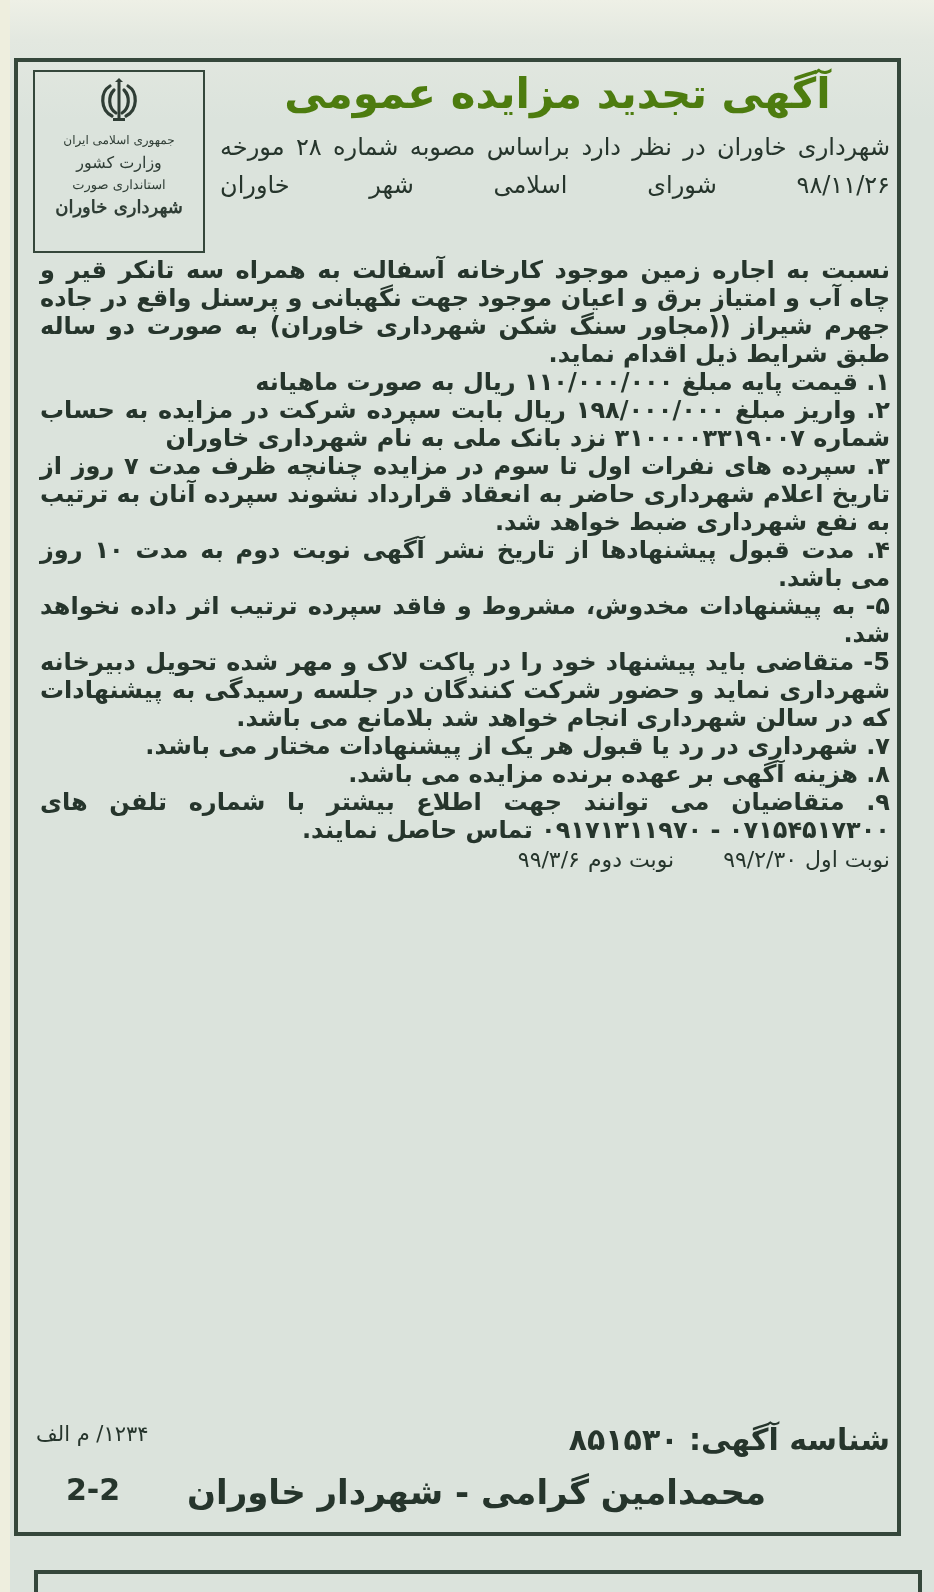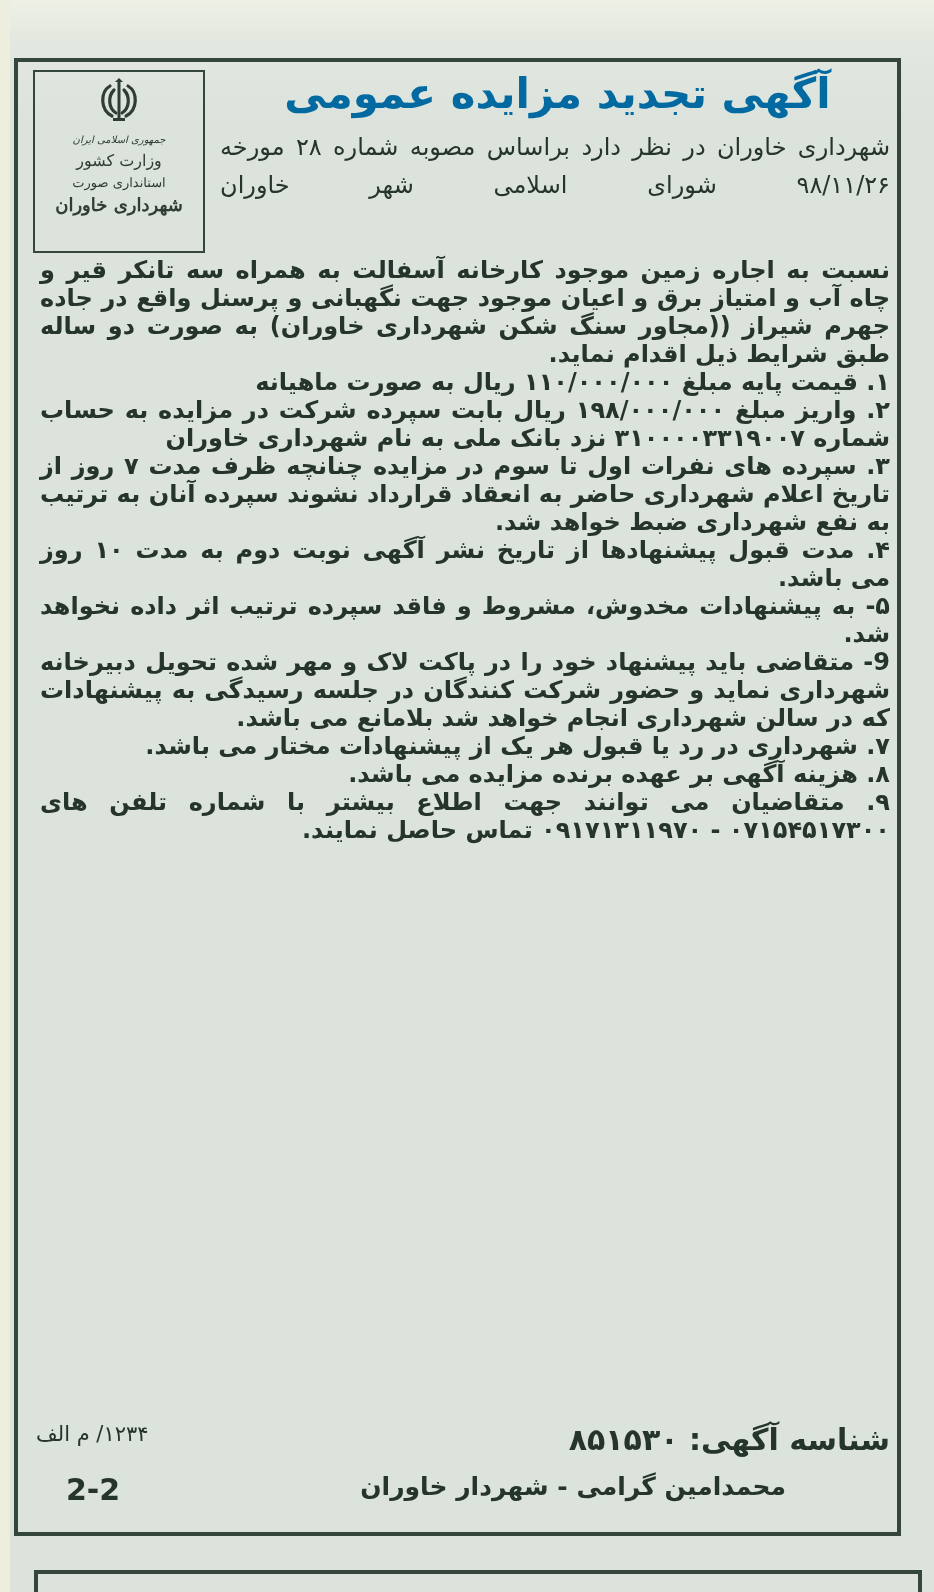--- a/index.html
+++ b/index.html
@@ -50,35 +50,35 @@
   .emblem {
     margin: 6px auto 0 auto;
     width: 46px;
     height: 46px;
   }
   .logo-line {
     font-family: "DejaVu Serif", serif;
     color: #2f3d35;
     line-height: 1.15;
   }
-  .logo-line.l1 { font-size: 10px; margin-top: 6px; font-style: italic; }
+  .logo-line.l1 { font-size: 12px; margin-top: 6px; }
   .logo-line.l2 { font-size: 16px; margin-top: 6px; }
   .logo-line.l3 { font-size: 13px; margin-top: 6px; }
   .logo-line.l4 { font-size: 18px; font-weight: bold; margin-top: 4px; }
 
   .title {
     position: absolute;
     left: 230px;
     top: 66px;
     width: 655px;
     text-align: center;
     direction: rtl;
     font-size: 42px;
     font-weight: bold;
-    color: #0369a1;
+    color: #4d7c0f;
     letter-spacing: -1px;
     line-height: 56px;
   }
   .intro-top {
     position: absolute;
     right: 44px;
     top: 128px;
     width: 670px;
     direction: rtl;
     text-align: justify;
@@ -121,23 +121,23 @@
   }
   .footer .id-line {
     position: absolute;
     right: 0;
     top: 0;
     font-size: 30px;
     font-weight: bold;
   }
   .footer .signer {
     position: absolute;
-    right: 104px;
+    right: 124px;
     top: 50px;
-    font-size: 25px;
+    font-size: 34px;
     font-weight: bold;
   }
   .footer .ref {
     position: absolute;
     left: 0;
     top: 0;
     font-size: 21px;
     font-weight: normal;
     direction: rtl;
   }
@@ -190,24 +190,28 @@
 
 <div class="intro-top">شهرداری خاوران در نظر دارد براساس مصوبه شماره ۲۸ مورخه ۹۸/۱۱/۲۶ شورای اسلامی شهر خاوران</div>
 
 <div class="body-text">
   <p>نسبت به اجاره زمین موجود کارخانه آسفالت به همراه سه تانکر قیر و چاه آب و امتیاز برق و اعیان موجود جهت نگهبانی و پرسنل واقع در جاده جهرم شیراز ((مجاور سنگ شکن شهرداری خاوران) به صورت دو ساله طبق شرایط ذیل اقدام نماید.</p>
   <p>۱. قیمت پایه مبلغ ۱۱۰/۰۰۰/۰۰۰ ریال به صورت ماهیانه</p>
   <p>۲. واریز مبلغ ۱۹۸/۰۰۰/۰۰۰ ریال بابت سپرده شرکت در مزایده به حساب شماره ۳۱۰۰۰۰۳۳۱۹۰۰۷ نزد بانک ملی به نام شهرداری خاوران</p>
   <p>۳. سپرده های نفرات اول تا سوم در مزایده چنانچه ظرف مدت ۷ روز از تاریخ اعلام شهرداری حاضر به انعقاد قرارداد نشوند سپرده آنان به ترتیب به نفع شهرداری ضبط خواهد شد.</p>
   <p>۴. مدت قبول پیشنهادها از تاریخ نشر آگهی نوبت دوم به مدت ۱۰ روز می باشد.</p>
   <p>۵- به پیشنهادات مخدوش، مشروط و فاقد سپرده ترتیب اثر داده نخواهد شد.</p>
-  <p>9- متقاضی باید پیشنهاد خود را در پاکت لاک و مهر شده تحویل دبیرخانه شهرداری نماید و حضور شرکت کنندگان در جلسه رسیدگی به پیشنهادات که در سالن شهرداری انجام خواهد شد بلامانع می باشد.</p>
+  <p>5- متقاضی باید پیشنهاد خود را در پاکت لاک و مهر شده تحویل دبیرخانه شهرداری نماید و حضور شرکت کنندگان در جلسه رسیدگی به پیشنهادات که در سالن شهرداری انجام خواهد شد بلامانع می باشد.</p>
   <p>۷. شهرداری در رد یا قبول هر یک از پیشنهادات مختار می باشد.</p>
   <p>۸. هزینه آگهی بر عهده برنده مزایده می باشد.</p>
   <p>۹. متقاضیان می توانند جهت اطلاع بیشتر با شماره تلفن های ۰۷۱۵۴۵۱۷۳۰۰ - ۰۹۱۷۱۳۱۱۹۷۰ تماس حاصل نمایند.</p>
+  <div class="dates">
+    <span><span style="margin-left:8px">نوبت اول</span><span style="margin-left:0">۹۹/۲/۳۰</span></span>
+    <span><span style="margin-left:8px">نوبت دوم</span><span style="margin-left:0">۹۹/۳/۶</span></span>
+  </div>
 </div>
 
 <div class="footer">
   <div class="id-line">شناسه آگهی: ۸۵۱۵۳۰</div>
   <div class="ref">۱۲۳۴/ م الف</div>
   <div class="signer">محمدامین گرامی - شهردار خاوران</div>
   <div class="series">2-2</div>
 </div>
 
 <div class="next-box"></div>

